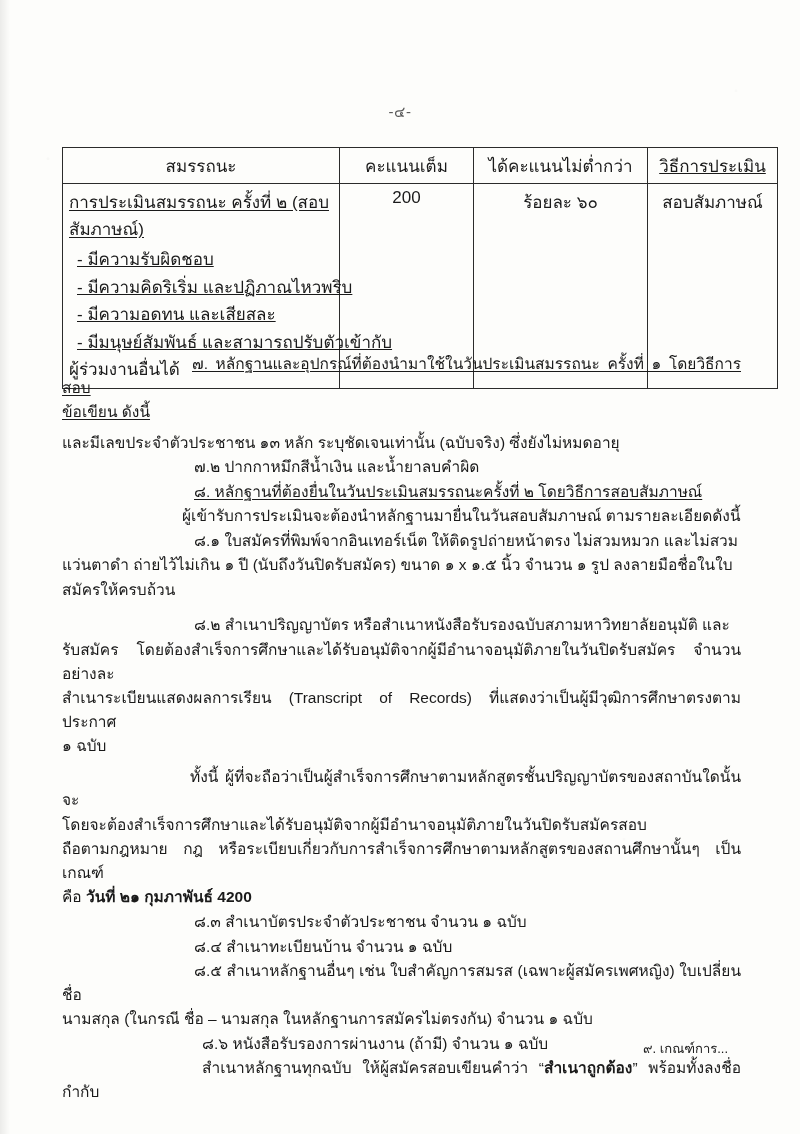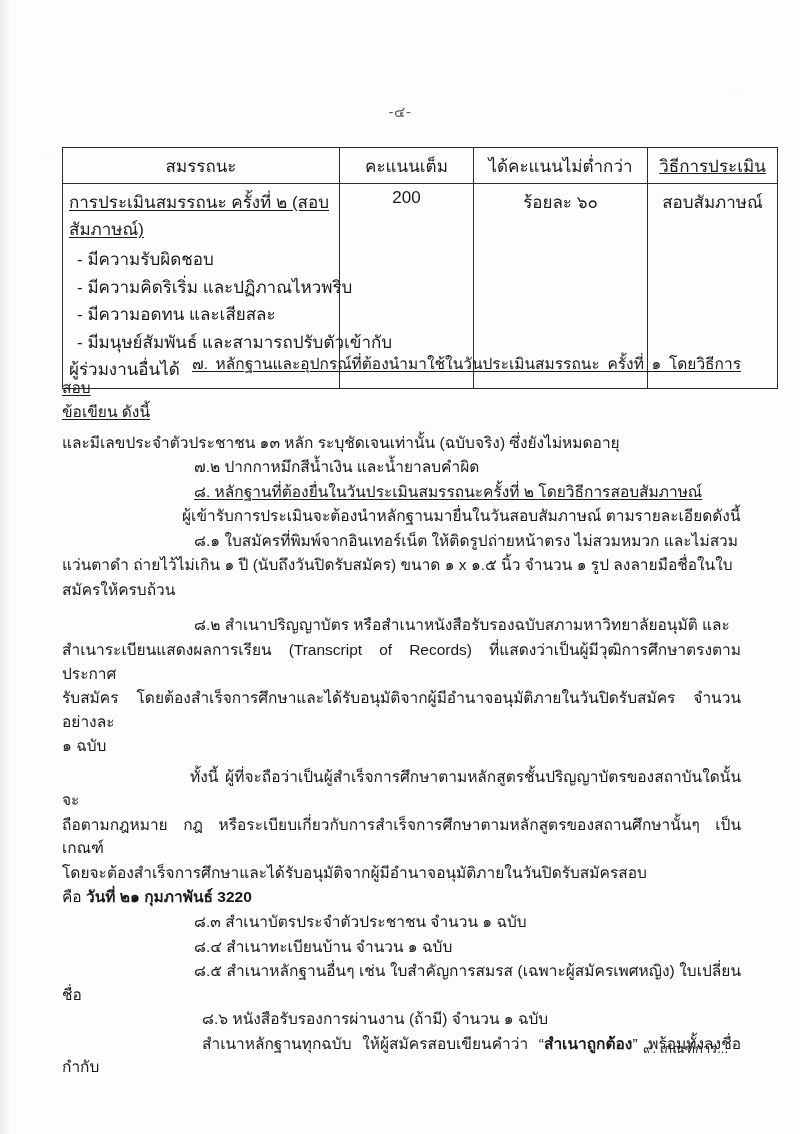--- a/index.html
+++ b/index.html
@@ -90,20 +90,21 @@
     text-underline-offset: 2px;
     display: block;
     margin-bottom: 4px;
   }
   .comp-list { }
   .comp-list .bullet-line {
     display: block;
     padding-left: 8px;
     line-height: 1.62;
     white-space: nowrap;
+    text-decoration: underline;
   }
   .comp-list .wrap-line {
     display: block;
     padding-left: 0;
     line-height: 1.62;
   }
 
   
   .body-copy {
     position: absolute;
@@ -189,33 +190,34 @@
     <p class="ind-sub"><span class="u">๘. หลักฐานที่ต้องยื่นในวันประเมินสมรรถนะครั้งที่ ๒ โดยวิธีการสอบสัมภาษณ์</span></p>
     <p class="ind-sub2">ผู้เข้ารับการประเมินจะต้องนำหลักฐานมายื่นในวันสอบสัมภาษณ์ ตามรายละเอียดดังนี้</p>
 
     <p class="ind-sub">๘.๑ ใบสมัครที่พิมพ์จากอินเทอร์เน็ต ให้ติดรูปถ่ายหน้าตรง ไม่สวมหมวก และไม่สวม</p>
     <p class="ind-none">แว่นตาดำ ถ่ายไว้ไม่เกิน ๑ ปี (นับถึงวันปิดรับสมัคร) ขนาด ๑ x  ๑.๕ นิ้ว จำนวน ๑ รูป ลงลายมือชื่อในใบ</p>
     <p class="ind-none">สมัครให้ครบถ้วน</p>
 
     <div class="spacer-md"></div>
 
     <p class="ind-sub">๘.๒  สำเนาปริญญาบัตร หรือสำเนาหนังสือรับรองฉบับสภามหาวิทยาลัยอนุมัติ และ</p>
+    <p class="ind-none">รับสมัคร โดยต้องสำเร็จการศึกษาและได้รับอนุมัติจากผู้มีอำนาจอนุมัติภายในวันปิดรับสมัคร จำนวนอย่างละ</p>
     <p class="ind-none">สำเนาระเบียนแสดงผลการเรียน  (Transcript of Records) ที่แสดงว่าเป็นผู้มีวุฒิการศึกษาตรงตามประกาศ</p>
-    <p class="ind-none">รับสมัคร โดยต้องสำเร็จการศึกษาและได้รับอนุมัติจากผู้มีอำนาจอนุมัติภายในวันปิดรับสมัคร จำนวนอย่างละ</p>
     <p class="ind-none">๑ ฉบับ</p>
 
     <div class="spacer-sm"></div>
 
     <p class="ind-para">ทั้งนี้ ผู้ที่จะถือว่าเป็นผู้สำเร็จการศึกษาตามหลักสูตรชั้นปริญญาบัตรของสถาบันใดนั้น จะ</p>
+    <p class="ind-none">โดยจะต้องสำเร็จการศึกษาและได้รับอนุมัติจากผู้มีอำนาจอนุมัติภายในวันปิดรับสมัครสอบ</p>
     <p class="ind-none">ถือตามกฎหมาย กฎ หรือระเบียบเกี่ยวกับการสำเร็จการศึกษาตามหลักสูตรของสถานศึกษานั้นๆ เป็นเกณฑ์</p>
-    <p class="ind-none">โดยจะต้องสำเร็จการศึกษาและได้รับอนุมัติจากผู้มีอำนาจอนุมัติภายในวันปิดรับสมัครสอบ</p>
-    <p class="ind-none"><span>คือ </span><span class="b">วันที่ ๒๑ กุมภาพันธ์ 3220</span></p>
+    <p class="ind-none"><span>คือ </span><span class="b">วันที่ ๒๑ กุมภาพันธ์ 4200</span></p>
 
     <p class="ind-sub">๘.๓ สำเนาบัตรประจำตัวประชาชน จำนวน ๑ ฉบับ</p>
     <p class="ind-sub">๘.๔ สำเนาทะเบียนบ้าน จำนวน ๑ ฉบับ</p>
     <p class="ind-sub">๘.๕ สำเนาหลักฐานอื่นๆ เช่น ใบสำคัญการสมรส (เฉพาะผู้สมัครเพศหญิง) ใบเปลี่ยนชื่อ</p>
+    <p class="ind-none">นามสกุล   (ในกรณี ชื่อ – นามสกุล ในหลักฐานการสมัครไม่ตรงกัน) จำนวน ๑ ฉบับ</p>
     <p class="ind-note">๘.๖ หนังสือรับรองการผ่านงาน (ถ้ามี) จำนวน ๑ ฉบับ</p>
     <p class="ind-note"><span>สำเนาหลักฐานทุกฉบับ ให้ผู้สมัครสอบเขียนคำว่า “</span><span class="b">สำเนาถูกต้อง</span><span>” พร้อมทั้งลงชื่อกำกับ</span></p>
 
   </div>
 
   <div class="footer-note">๙. เกณฑ์การ...</div>
 </div>
 
 </body></html>

